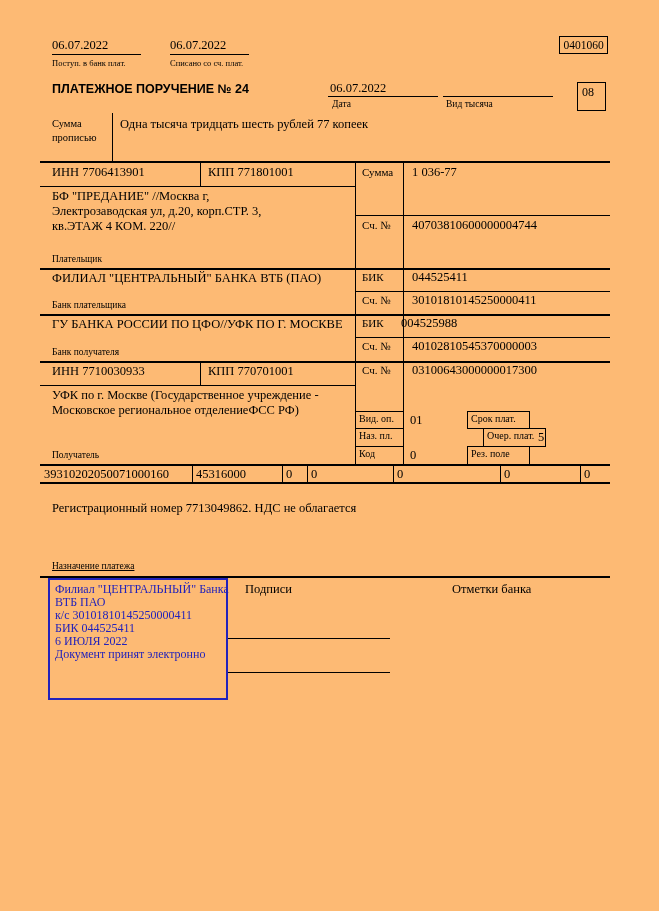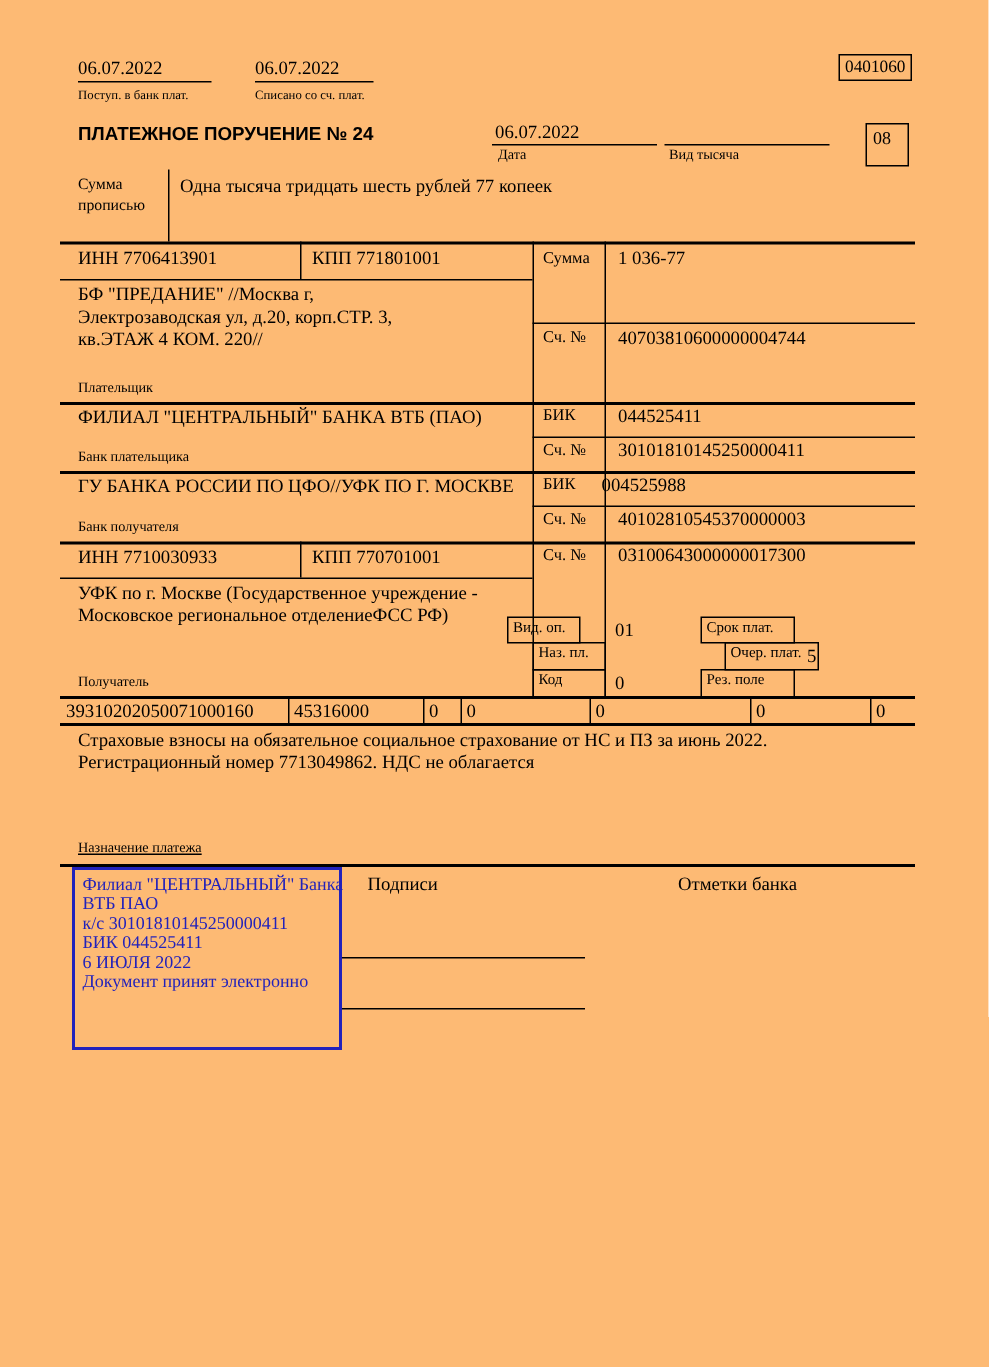--- a/index.html
+++ b/index.html
@@ -96,21 +96,21 @@
   <div class="t" style="left:412px;top:339px;">40102810545370000003</div>
 
   <div class="t" style="left:52px;top:364px;">ИНН 7710030933</div>
   <div class="t" style="left:208px;top:364px;">КПП 770701001</div>
   <div class="t" style="left:52px;top:388px;">УФК по г. Москве (Государственное учреждение -</div>
   <div class="t" style="left:52px;top:403px;">Московское региональное отделениеФСС РФ)</div>
   <div class="lbl" style="left:52px;top:450px;">Получатель</div>
   <div class="flabel" style="left:362px;top:364px;">Сч. №</div>
   <div class="t" style="left:412px;top:363px;">03100643000000017300</div>
 
-  <div class="cellbox" style="left:338px;top:411px;width:49px;height:18px;">Вид. оп.</div>
+  <div class="cellbox" style="left:355px;top:411px;width:49px;height:18px;">Вид. оп.</div>
   <div class="cellbox" style="left:355px;top:428px;width:49px;height:19px;">Наз. пл.</div>
   <div class="cellbox" style="left:355px;top:446px;width:49px;height:19px;">Код</div>
   <div class="cellbox" style="left:467px;top:411px;width:63px;height:18px;">Срок плат.</div>
   <div class="cellbox" style="left:467px;top:428px;width:63px;height:19px;margin-left:16px;">Очер. плат.</div>
   <div class="cellbox" style="left:467px;top:446px;width:63px;height:19px;">Рез. поле</div>
   <div class="t" style="left:410px;top:413px;">01</div>
   <div class="t" style="left:538px;top:430px;">5</div>
   <div class="t" style="left:410px;top:448px;">0</div>
 
   <div class="vl" style="left:192px;top:464px;height:18px;"></div>
@@ -120,21 +120,20 @@
   <div class="vl" style="left:500px;top:464px;height:18px;"></div>
   <div class="vl" style="left:580px;top:464px;height:18px;"></div>
   <div class="t" style="left:44px;top:467px;">39310202050071000160</div>
   <div class="t" style="left:196px;top:467px;">45316000</div>
   <div class="t" style="left:286px;top:467px;">0</div>
   <div class="t" style="left:311px;top:467px;">0</div>
   <div class="t" style="left:397px;top:467px;">0</div>
   <div class="t" style="left:504px;top:467px;">0</div>
   <div class="t" style="left:584px;top:467px;">0</div>
 
-  <div class="t" style="left:52px;top:486px;">Страховые взносы на обязательное социальное страхование от НС и ПЗ за июнь 2022.</div>
   <div class="t" style="left:52px;top:501px;">Регистрационный номер 7713049862. НДС не облагается</div>
   <div class="lbl" style="left:52px;top:561px;text-decoration:underline;">Назначение платежа</div>
   <div class="hl2" style="left:40px;top:576px;width:570px;"></div>
 
   <div class="t" style="left:245px;top:582px;">Подписи</div>
   <div class="t" style="left:452px;top:582px;">Отметки банка</div>
   <div class="hl" style="left:228px;top:638px;width:162px;"></div>
   <div class="hl" style="left:228px;top:672px;width:162px;"></div>
 
   <div class="stamp">

